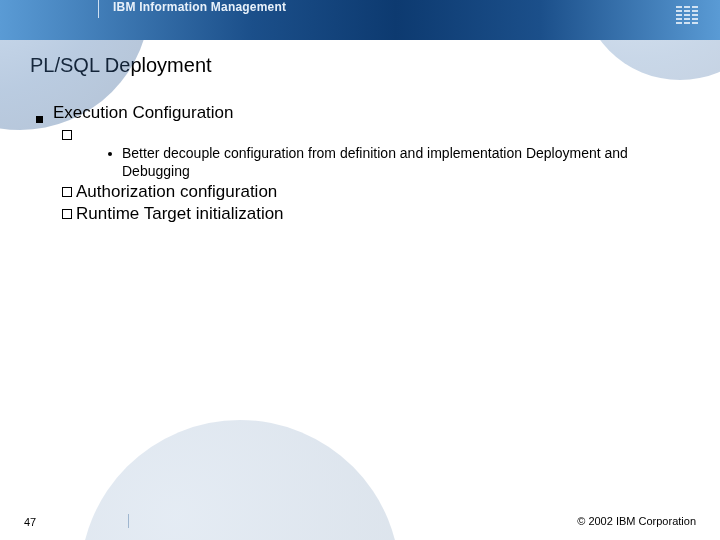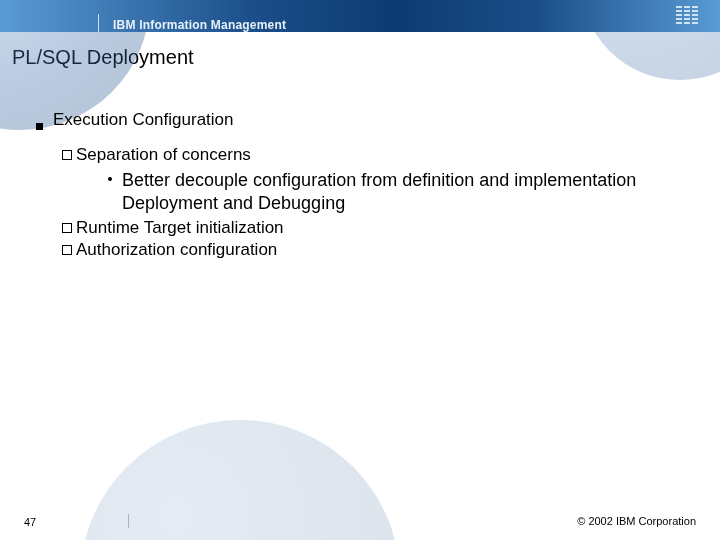--- a/index.html
+++ b/index.html
@@ -1,32 +1,32 @@
 <!DOCTYPE html>
 <html><head>
 <meta charset="utf-8">
 <style>
 html,body{margin:0;padding:0}
 body{width:720px;height:540px;font-family:Arial,Helvetica,sans-serif;background:#fff;position:relative;overflow:hidden;color:#000}
 .bg-shape{position:absolute;border-radius:50%;opacity:.25;pointer-events:none}
 .orb1{width:260px;height:260px;background:radial-gradient(circle at 35% 35%,#7aa6d8 0%,#3a6ca8 55%,#274f82 100%);left:-110px;top:-130px;opacity:.35}
 .orb2{width:200px;height:200px;background:radial-gradient(circle at 30% 30%,#8fb4df 0%,#4a7ab2 60%,#395f94 100%);right:-60px;top:-120px;opacity:.3}
 .orb3{width:320px;height:320px;background:radial-gradient(circle at 30% 30%,#6b93c1 0%,#456f9e 60%,#39608d 100%);left:80px;bottom:-200px;opacity:.18}
-.header{position:relative;height:32px;background:linear-gradient(90deg,#5a9bd5 0%,#1b4f8a 35%,#0d3a70 55%,#1b4f8a 75%,#5a9bd5 100%);color:#fff;display:flex;align-items:flex-end}
+.header{position:relative;height:40px;background:linear-gradient(90deg,#5a9bd5 0%,#1b4f8a 35%,#0d3a70 55%,#1b4f8a 75%,#5a9bd5 100%);color:#fff;display:flex;align-items:flex-start}
 .hdr-sep{width:1px;height:18px;background:#cfe0f2;margin:0 14px 0 98px}
 .hdr-text{font-size:12px;font-weight:bold;color:#e8f1fa;letter-spacing:.2px}
 .ibm-logo{position:absolute;right:22px;top:6px;display:flex;gap:2px}
 .ibm-logo .bar{width:6px;height:18px;background:repeating-linear-gradient(#e8f1fa 0 2px,transparent 2px 4px);opacity:.85}
-.title{font-size:20px;color:#000;margin:14px 0 0 12px}
+.title{font-size:20px;color:#000;margin:14px 0 0 30px}
 .content{position:relative;padding:26px 30px 0 36px;font-size:17px;color:#000}
-.l1{display:flex;align-items:flex-end;margin:15px 0}
+.l1{display:flex;align-items:flex-end;margin:0 0}
 .sq{width:7px;height:7px;background:#000;margin:7px 10px 0 0;flex:none}
 .l2{display:flex;align-items:flex-start;margin:2px 0 0 26px;font-size:17px}
 .bx{width:10px;height:10px;border:1px solid #000;margin:5px 4px 0 0;flex:none;box-sizing:border-box}
-.l3{margin:4px 0 2px 72px;font-size:18px}
+.l3{margin:4px 0 2px 72px;font-size:14px}
 .l3 .row{display:flex;align-items:flex-start}
 .dot{width:4px;height:4px;border-radius:50%;background:#000;margin:8px 10px 0 0;flex:none}
 .l3 .txt{line-height:1.3}
 .footer{position:absolute;left:0;right:0;bottom:12px;display:flex;align-items:center;justify-content:space-between;padding:0 24px 0 0;font-size:11px;color:#000}
 .ftr-left{display:flex;align-items:flex-end}
 .pg{margin-left:24px}
 .ftr-sep{width:1px;height:14px;background:#9fb6cf;margin-left:92px}
 .copy{color:#000}
 </style>
 </head>
@@ -48,35 +48,34 @@
 
 <div class="title">PL/SQL Deployment</div>
 
 <div class="content">
   <div class="l1">
     <span class="sq"></span>
     <span>Execution Configuration</span>
   </div>
   <div class="l2">
     <span class="bx"></span>
-    <span>Separation of concerns</span>
   </div>
   <div class="l3">
     <div class="row">
       <span class="dot"></span>
       <span class="txt">Better decouple configuration from definition and implementation Deployment and Debugging</span>
     </div>
   </div>
   <div class="l2">
     <span class="bx"></span>
-    <span>Runtime Target initialization</span>
+    <span>Authorization configuration</span>
   </div>
   <div class="l2">
     <span class="bx"></span>
-    <span>Authorization configuration</span>
+    <span>Runtime Target initialization</span>
   </div>
 </div>
 
 <div class="footer">
   <div class="ftr-left">
     <span class="pg">47</span>
     <span class="ftr-sep"></span>
   </div>
   <span class="copy">© 2002 IBM Corporation</span>
 </div>

